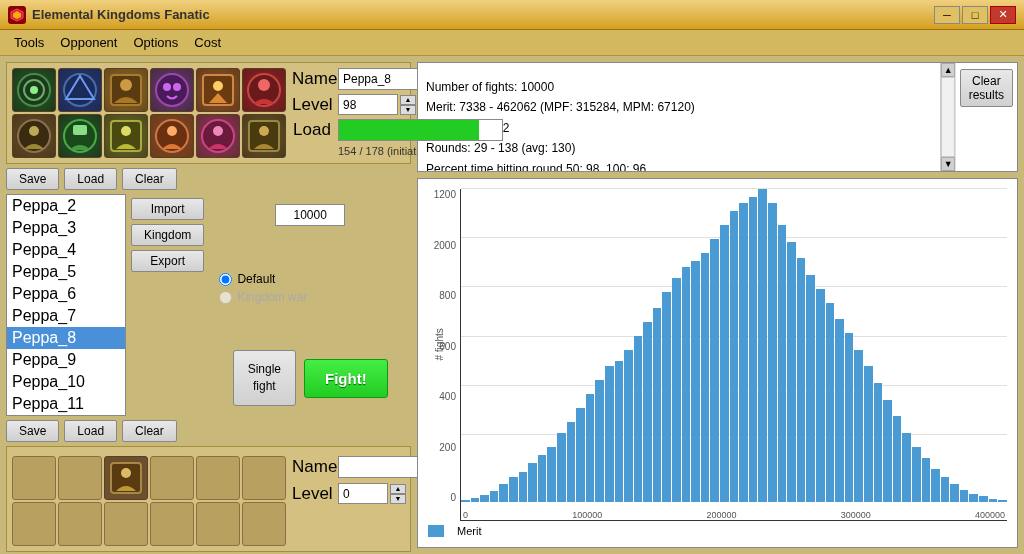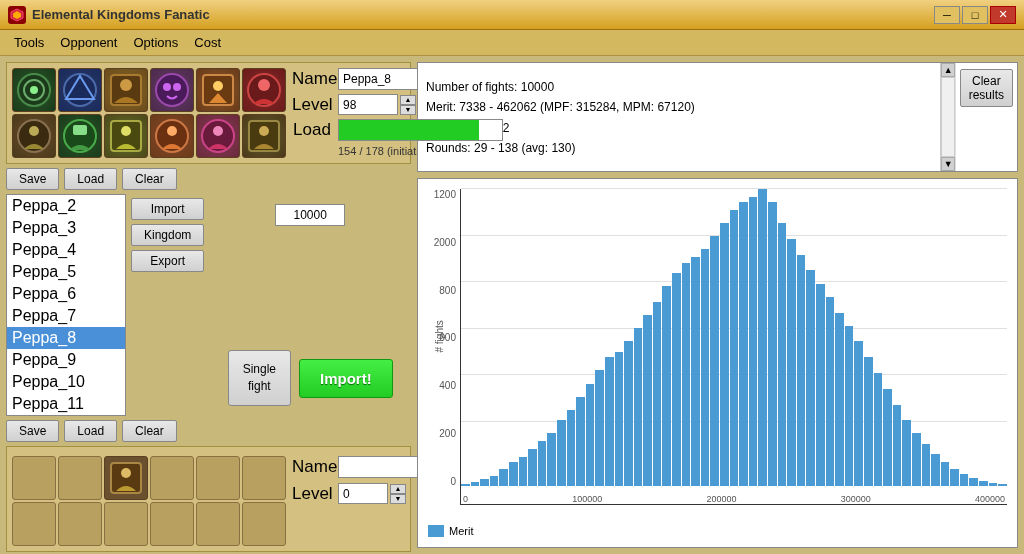--- a/index.html
+++ b/index.html
@@ -442,22 +442,22 @@
     }
     .grid-line {
       position: absolute;
       left: 0; right: 0;
       height: 1px;
       background: #e0e0e0;
     }
     #chart-legend {
       display: flex;
       align-items: center;
-      gap: 5px;
-      margin-top: 20px;
+      gap: 13px;
+      margin-top: 4px;
       font-size: 11px;
     }
     .legend-box {
       width: 16px; height: 12px;
       background: #4a9ad4;
     }
   </style>
 </head>
 <body>
 
@@ -624,23 +624,33 @@
           <div class="list-item">Peppa_11</div>
         </div>
       <div id="action-btns">
         <button class="btn">Import</button>
         <button class="btn">Kingdom</button>
         <button class="btn">Export</button>
       </div>
 
       <div id="fight-section">
         <input class="fights-input" type="text" value="10000" style="">
+        <div class="radio-group">
+          <div class="radio-row">
+            <input type="radio" name="fight-mode" checked="" style="">
+            <span>Default</span>
+          </div>
+          <div class="radio-row">
+            <input type="radio" name="fight-mode" disabled="" style="">
+            <span style="color:#aaa">Kingdom war</span>
+          </div>
+        </div>
         <div class="fight-buttons">
           <button class="btn-single-fight">Single<br>fight</button>
-          <button class="btn-fight">Import!</button>
+          <button class="btn-fight">Fight!</button>
         </div>
       </div>
     </div>
 
     <div class="toolbar">
       <button class="btn">Save</button>
       <button class="btn">Load</button>
       <button class="btn">Clear</button>
     </div>
 
@@ -690,20 +700,21 @@
   </div>
 
   <div id="right-panel">
 
     <div id="results-panel">
       <div id="results-text">
           <div>Number of fights: 10000</div>
           <div>Merit: 7338 - 462062 (MPF: 315284, MPM: 67120)</div>
           <div>Cooldown: 5:42</div>
           <div>Rounds: 29 - 138 (avg: 130)</div>
+          <div>Percent time hitting round 50: 98, 100: 96</div>
         </div>
       <div id="results-scrollbar">
         <div class="scroll-arrow">▲</div>
         <div class="scroll-track"></div>
         <div class="scroll-arrow">▼</div>
       </div>
       <button id="clear-results-btn">Clear<br>results</button>
     </div>
 
     <div id="chart-panel">

